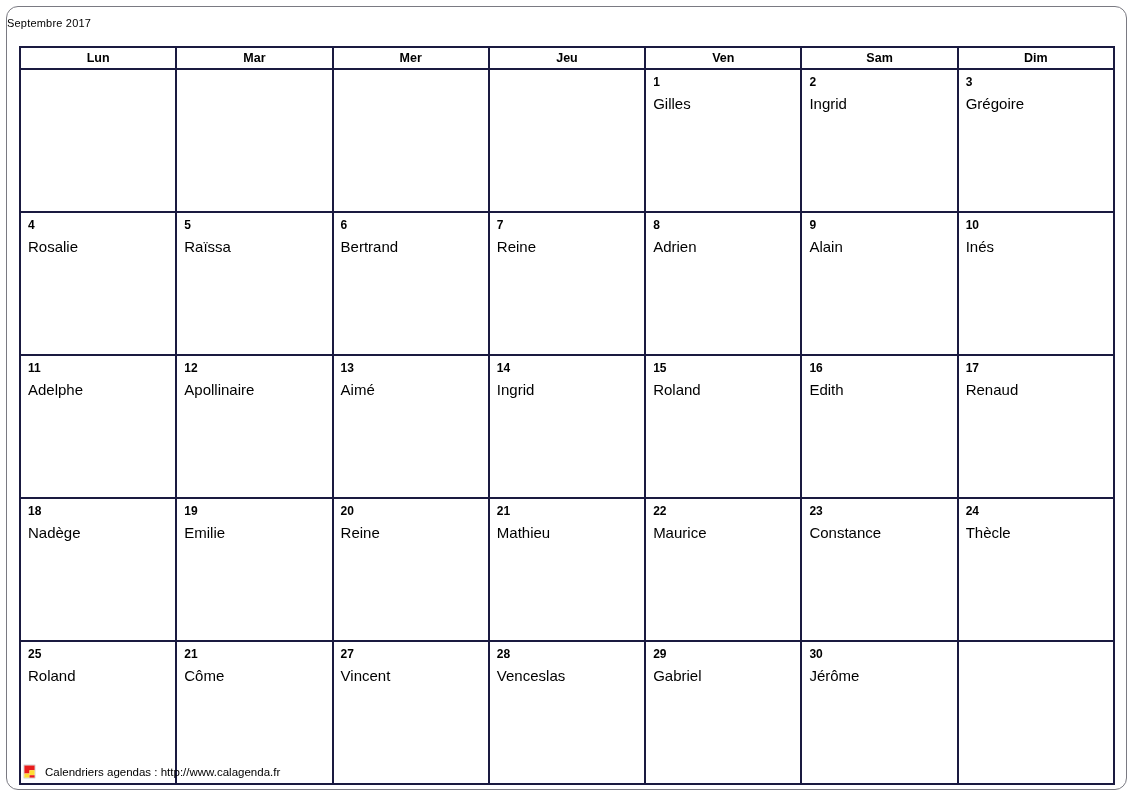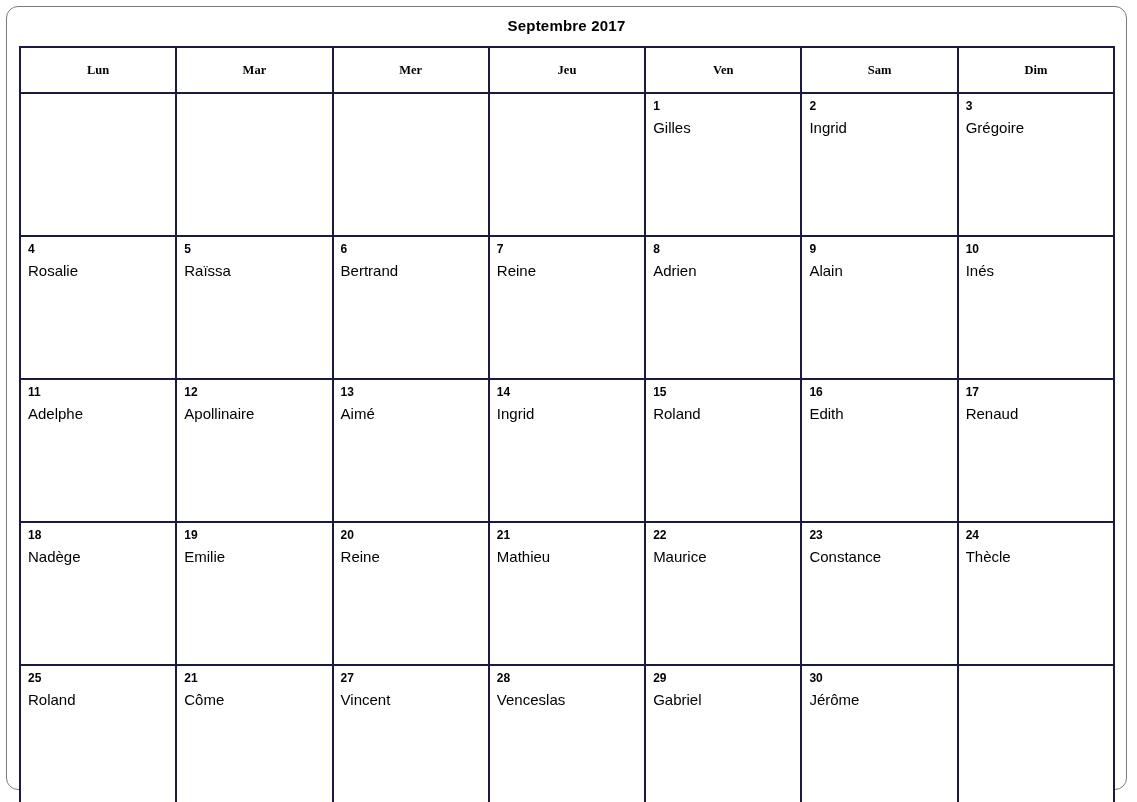--- a/index.html
+++ b/index.html
@@ -27,23 +27,23 @@
     border-radius: 12px;
     background: #ffffff;
   }
 
   
   #calendar-title {
     position: absolute;
     left: 0;
     top: 10px;
     width: 100%;
-    text-align: center;
-    font-size: 15px;
-    font-weight: bold;
+    text-align: left;
+    font-size: 11px;
+    font-weight: normal;
     letter-spacing: 0.2px;
   }
 
   
   #calendar-table {
     position: absolute;
     left: 12px;
     top: 39px;
     width: 1096px;
     border-collapse: collapse;
@@ -55,22 +55,21 @@
     padding: 0;
     vertical-align: top;
     background: #ffffff;
   }
   #calendar-table th {
     height: 20px;
     font-size: 12.5px;
     font-weight: bold;
     text-align: center;
     line-height: 20px;
-    padding: 12px;
-    font-family: Liberation Serif, serif;
+    padding: 0;
   }
   #calendar-table td {
     height: 136px;
     padding: 5px 7px 0 7px;
   }
   td.empty-cell {
     background: #ffffff;
   }
   .day-number {
     font-size: 12px;
@@ -273,14 +272,24 @@
             <span class="saint-name">Jérôme</span>
           </td>
         <td class="empty-cell">
             <span class="day-number"></span>
             <span class="saint-name"></span>
           </td>
       </tr>
     </tbody>
   </table>
 
+  <div id="footer">
+    <svg id="footer-logo" viewBox="0 0 14 16">
+      <rect x="1" y="1" width="11" height="13" fill="#ffffff" stroke="#b0b0b0" stroke-width="0.6"></rect>
+      <path d="M1.4 1.4 L11.6 1.4 L11.6 6.2 L6.5 6.2 L6.5 9.6 L1.4 9.6 Z" fill="#e81c1c"></path>
+      <path d="M6.5 6.2 L11.6 6.2 L11.6 11.2 L6.5 11.2 Z" fill="#ffdd33"></path>
+      <path d="M1.4 9.6 L6.5 9.6 L6.5 13.6 L1.4 13.6 Z" fill="#ffdd33"></path>
+      <path d="M6.5 11.2 L11.6 11.2 L11.6 13.6 L6.5 13.6 Z" fill="#e81c1c"></path>
+    </svg>
+    <span id="footer-text">Calendriers agendas : http://www.calagenda.fr</span>
+  </div>
 
 </div>
 
 </body></html>

